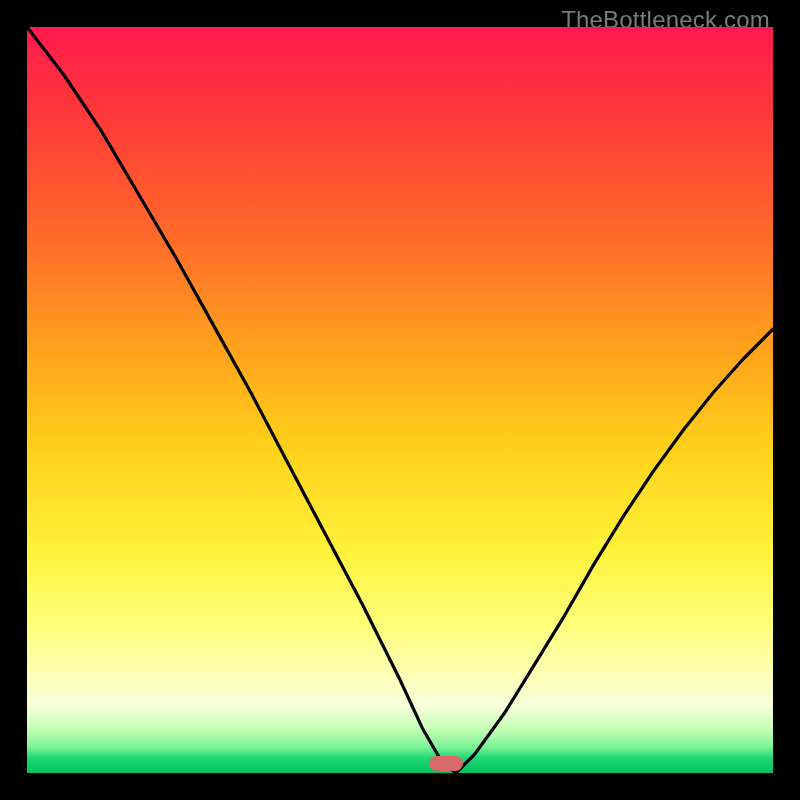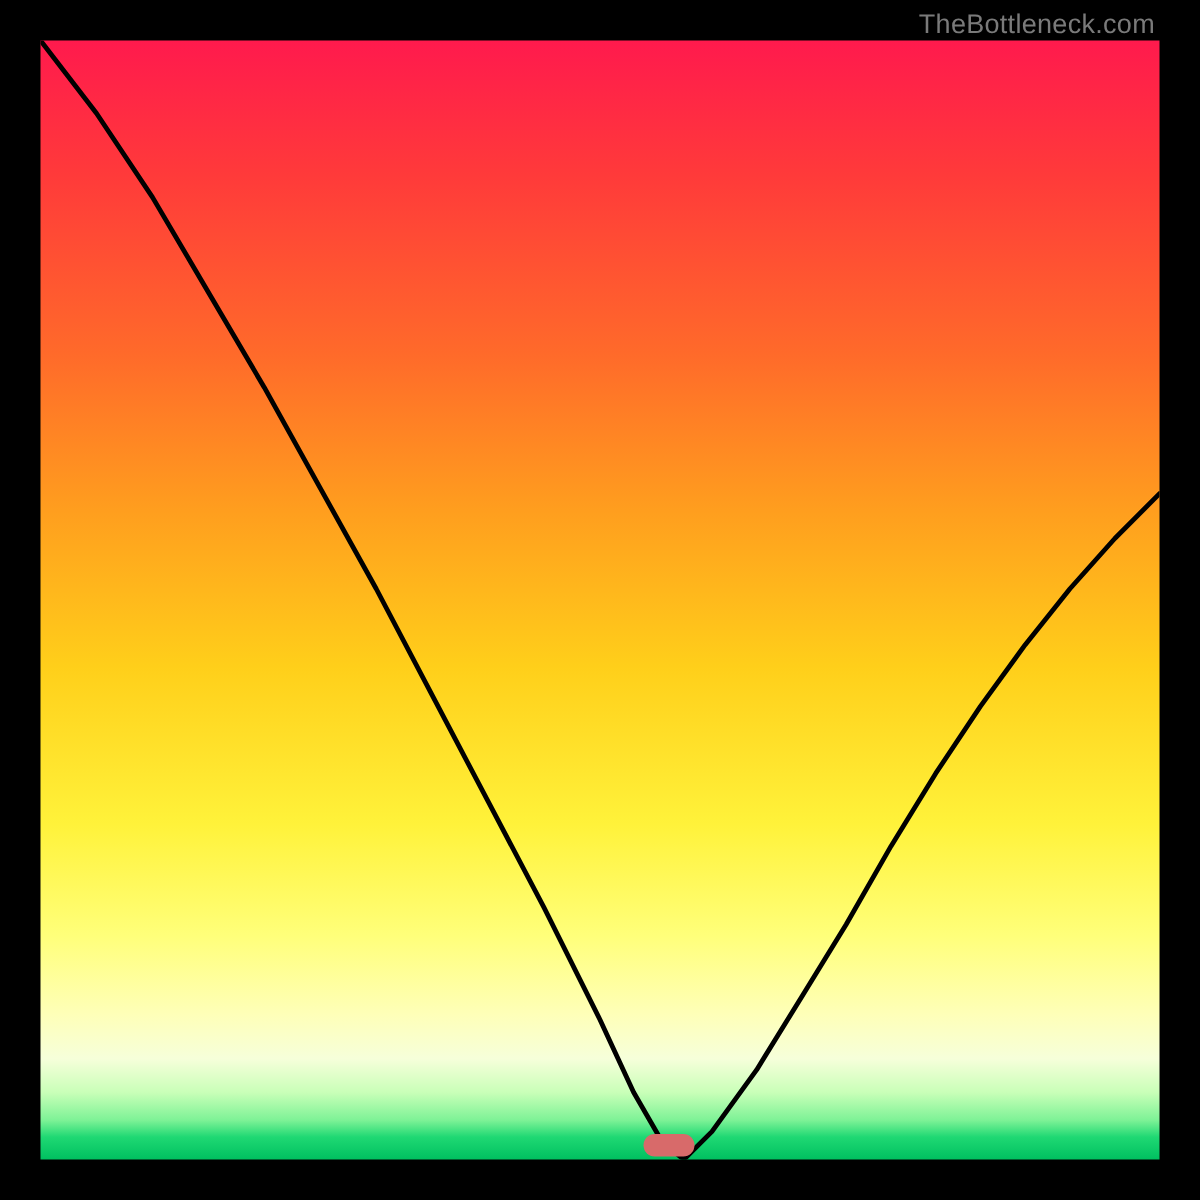--- a/index.html
+++ b/index.html
@@ -40,21 +40,21 @@
       #7df296 96.5%,
       #1fd873 98%,
       #00c060 100%
     );
   }
   .watermark {
     position: absolute;
     top: 6px;
     right: 30px;
     color: #7a7a7a;
-    font-size: 18px;
+    font-size: 24px;
     font-weight: 500;
     letter-spacing: 0.2px;
   }
   svg.curve {
     position: absolute;
     left: 0;
     top: 0;
     width: 746px;
     height: 746px;
   }

